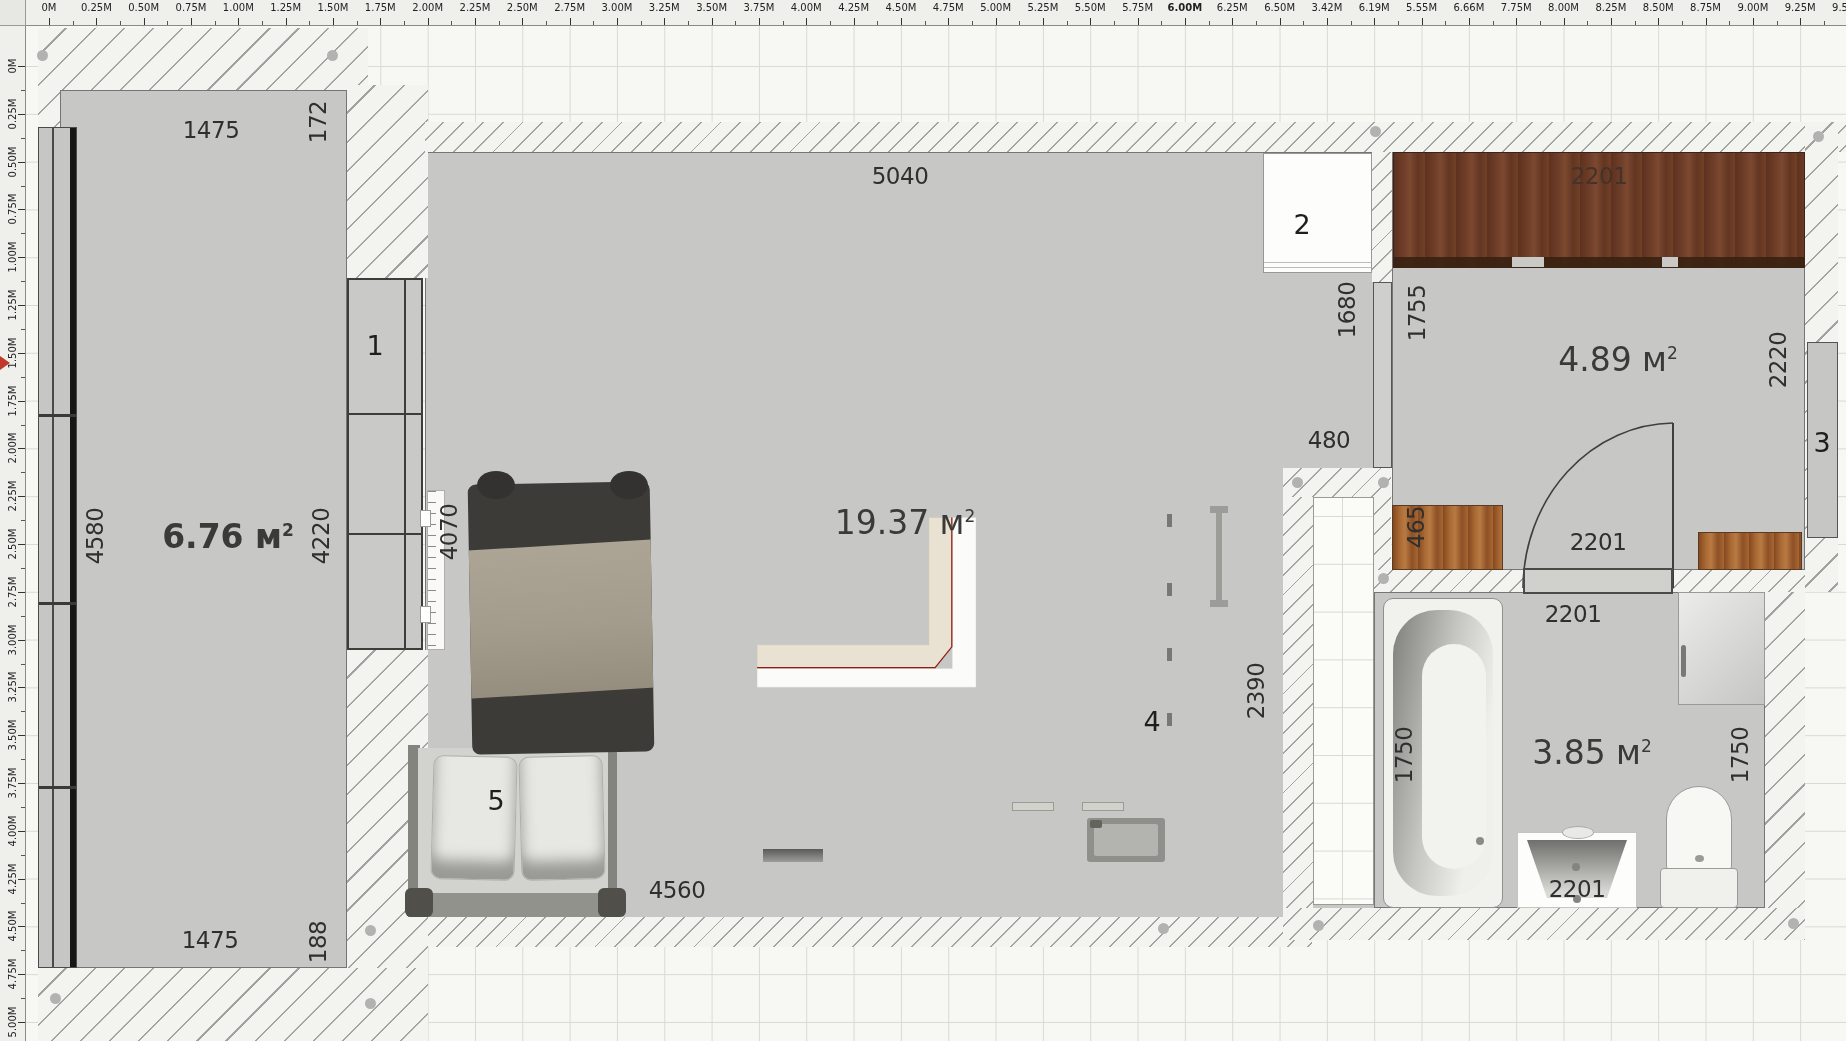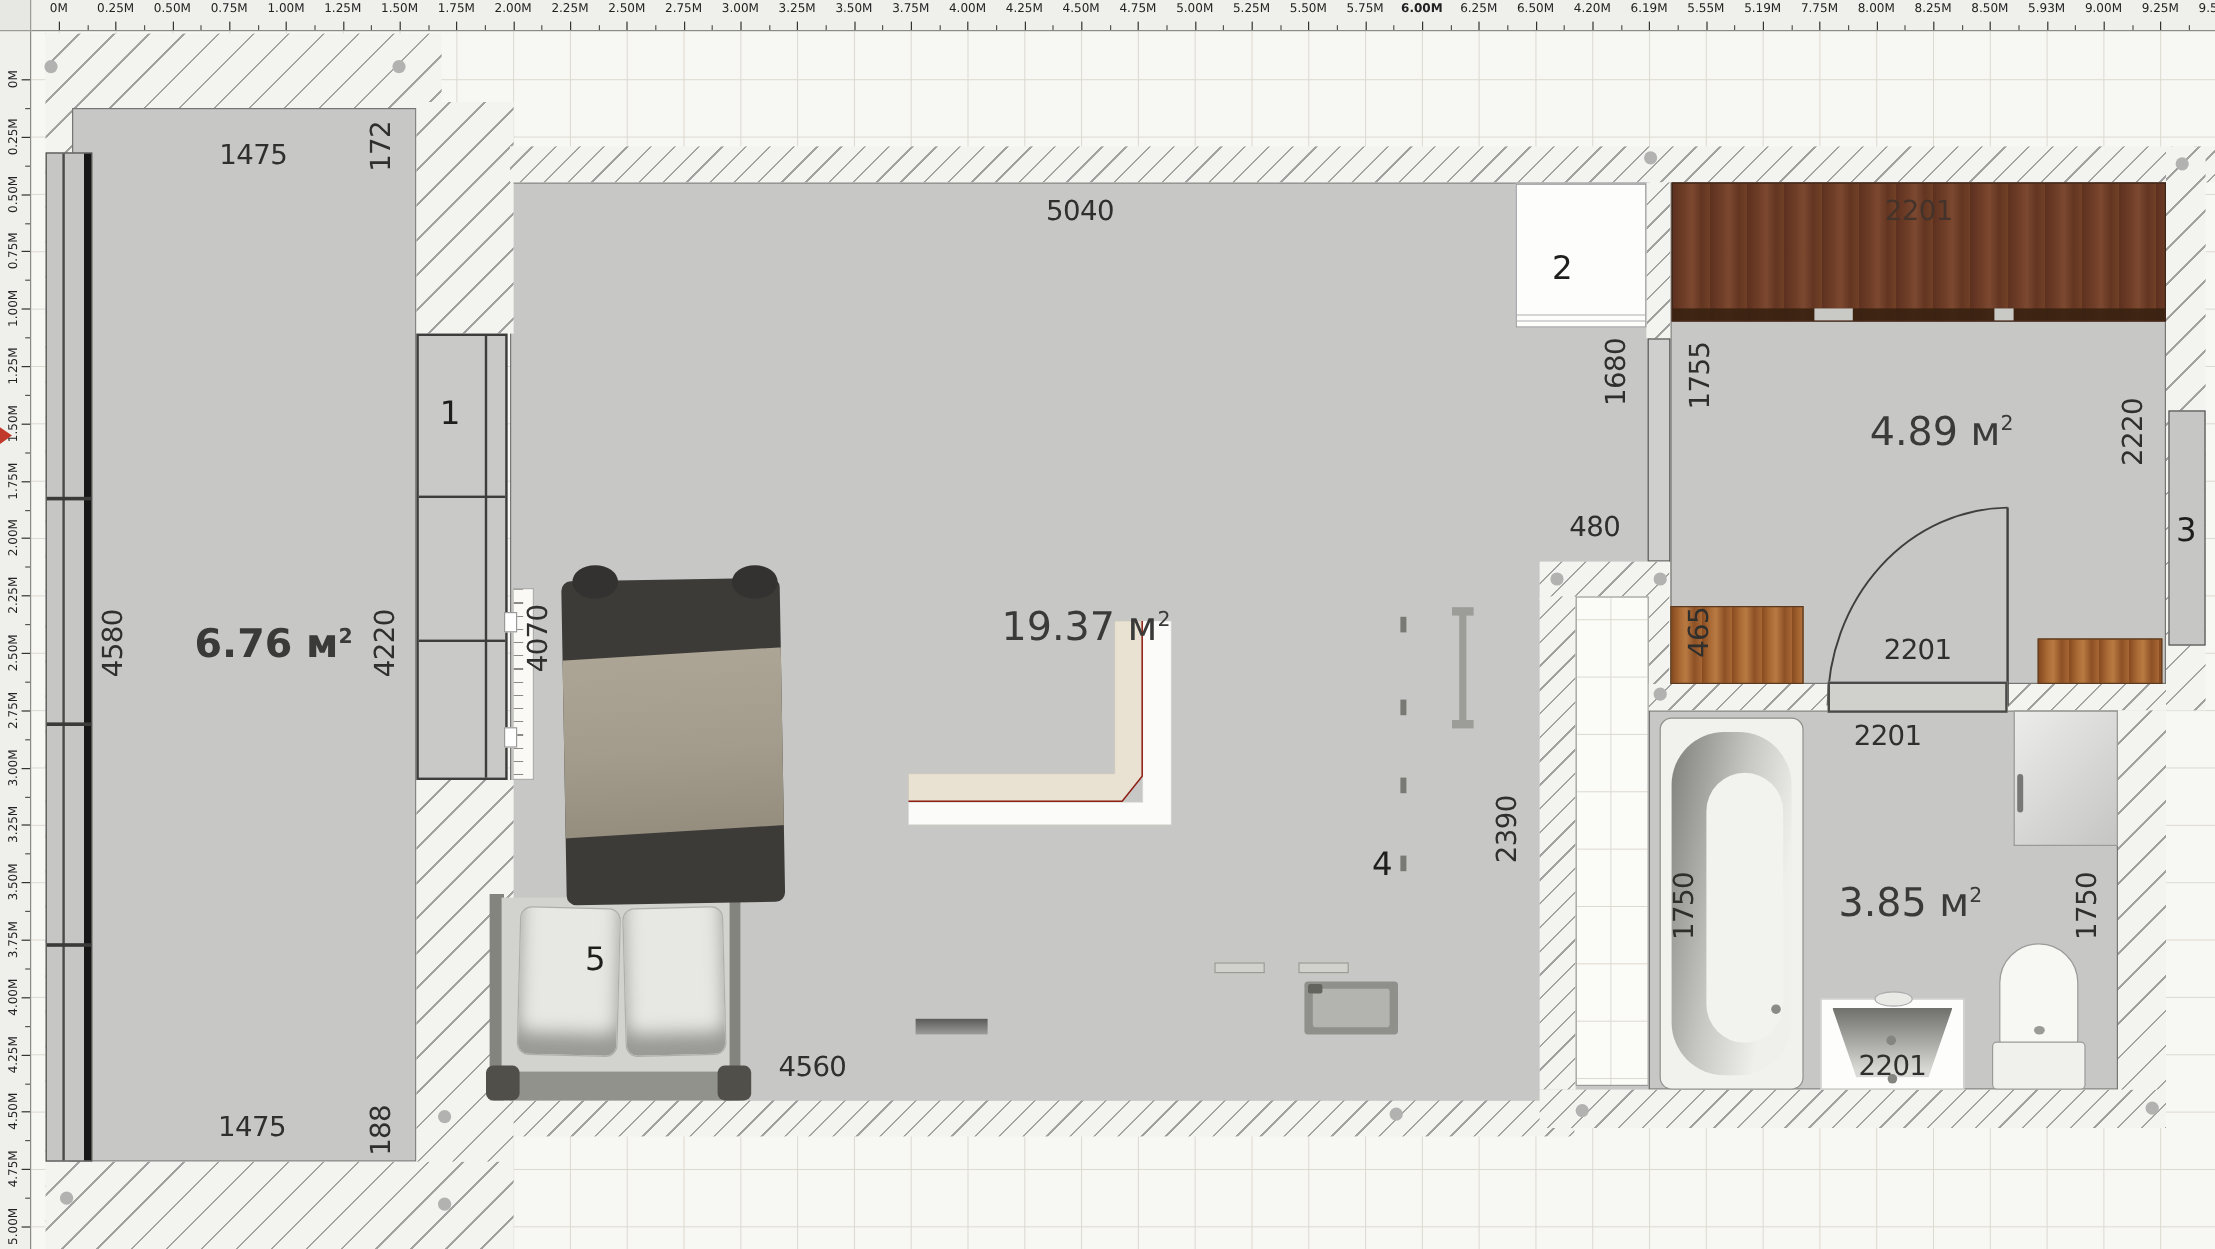--- a/index.html
+++ b/index.html
@@ -295,45 +295,45 @@
       <i class="tick-minor" style="left: 1161.25px;"></i>
       <span class="rlbl" style="left: 1184.92px; font-weight: bold;">6.00M</span>
       <i class="tick-major" style="left: 1184.92px;"></i>
       <i class="tick-minor" style="left: 1208.59px;"></i>
       <span class="rlbl" style="left: 1232.25px;">6.25M</span>
       <i class="tick-major" style="left: 1232.25px;"></i>
       <i class="tick-minor" style="left: 1255.91px;"></i>
       <span class="rlbl" style="left: 1279.58px;">6.50M</span>
       <i class="tick-major" style="left: 1279.58px;"></i>
       <i class="tick-minor" style="left: 1303.24px;"></i>
-      <span class="rlbl" style="left: 1326.91px;">4.20M</span>
+      <span class="rlbl" style="left: 1326.91px;">3.42M</span>
       <i class="tick-major" style="left: 1326.91px;"></i>
       <i class="tick-minor" style="left: 1350.57px;"></i>
       <span class="rlbl" style="left: 1374.24px;">6.19M</span>
       <i class="tick-major" style="left: 1374.24px;"></i>
       <i class="tick-minor" style="left: 1397.9px;"></i>
       <span class="rlbl" style="left: 1421.57px;">5.55M</span>
       <i class="tick-major" style="left: 1421.57px;"></i>
       <i class="tick-minor" style="left: 1445.23px;"></i>
-      <span class="rlbl" style="left: 1468.9px;">5.19M</span>
+      <span class="rlbl" style="left: 1468.9px;">6.66M</span>
       <i class="tick-major" style="left: 1468.9px;"></i>
       <i class="tick-minor" style="left: 1492.56px;"></i>
       <span class="rlbl" style="left: 1516.23px;">7.75M</span>
       <i class="tick-major" style="left: 1516.23px;"></i>
       <i class="tick-minor" style="left: 1539.89px;"></i>
       <span class="rlbl" style="left: 1563.56px;">8.00M</span>
       <i class="tick-major" style="left: 1563.56px;"></i>
       <i class="tick-minor" style="left: 1587.22px;"></i>
       <span class="rlbl" style="left: 1610.89px;">8.25M</span>
       <i class="tick-major" style="left: 1610.89px;"></i>
       <i class="tick-minor" style="left: 1634.55px;"></i>
       <span class="rlbl" style="left: 1658.22px;">8.50M</span>
       <i class="tick-major" style="left: 1658.22px;"></i>
       <i class="tick-minor" style="left: 1681.88px;"></i>
-      <span class="rlbl" style="left: 1705.55px;">5.93M</span>
+      <span class="rlbl" style="left: 1705.55px;">8.75M</span>
       <i class="tick-major" style="left: 1705.55px;"></i>
       <i class="tick-minor" style="left: 1729.21px;"></i>
       <span class="rlbl" style="left: 1752.88px;">9.00M</span>
       <i class="tick-major" style="left: 1752.88px;"></i>
       <i class="tick-minor" style="left: 1776.54px;"></i>
       <span class="rlbl" style="left: 1800.21px;">9.25M</span>
       <i class="tick-major" style="left: 1800.21px;"></i>
       <i class="tick-minor" style="left: 1823.88px;"></i>
       <span class="rlbl" style="left: 1847.54px;">9.50M</span>
     </div>

